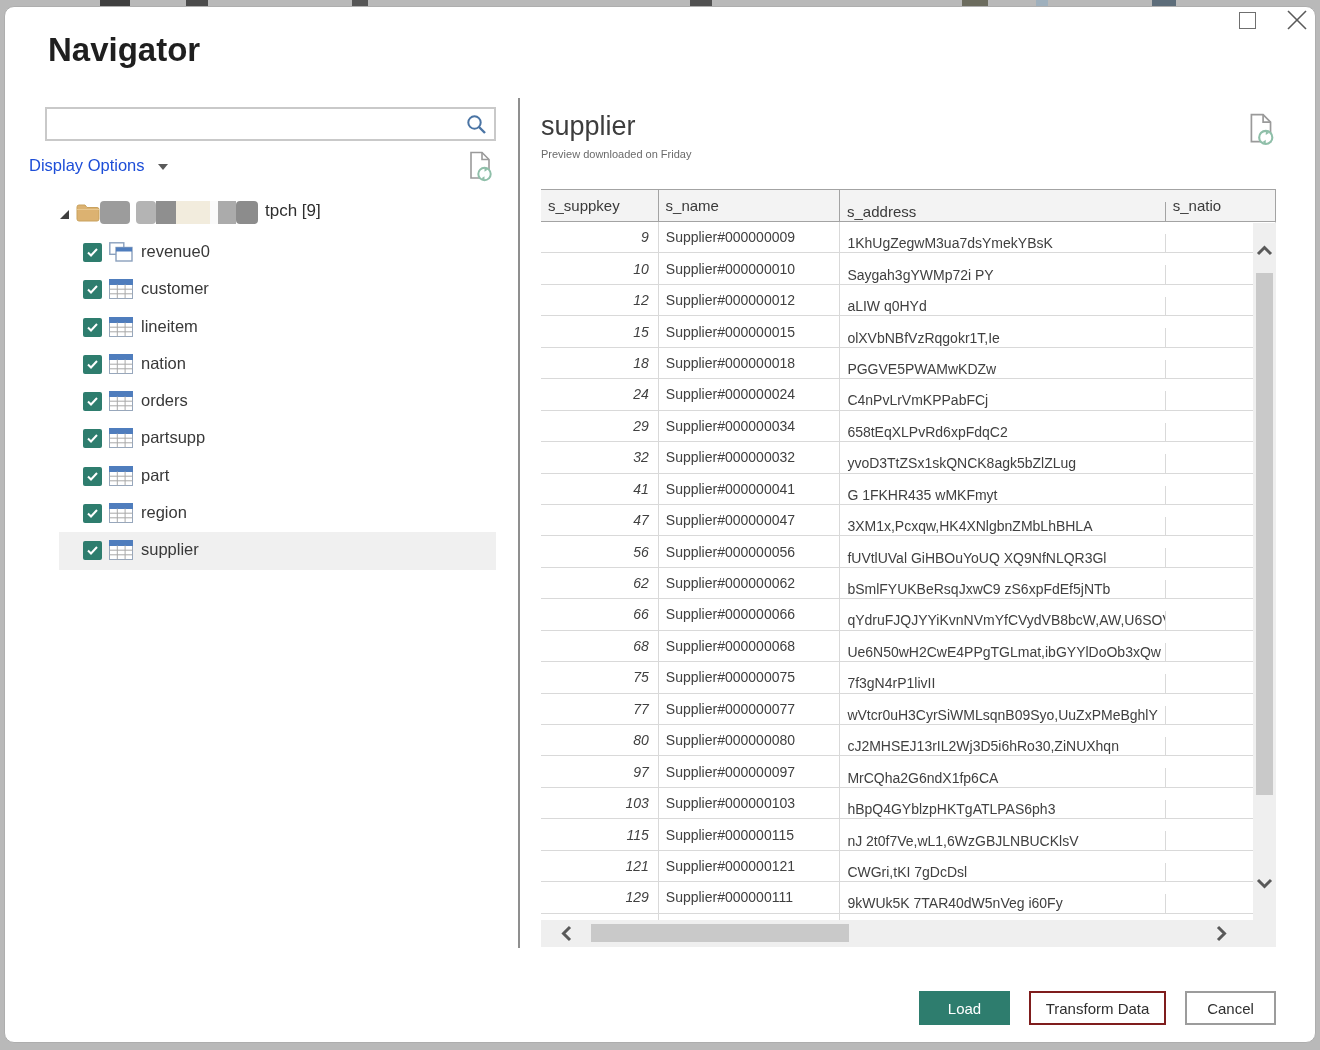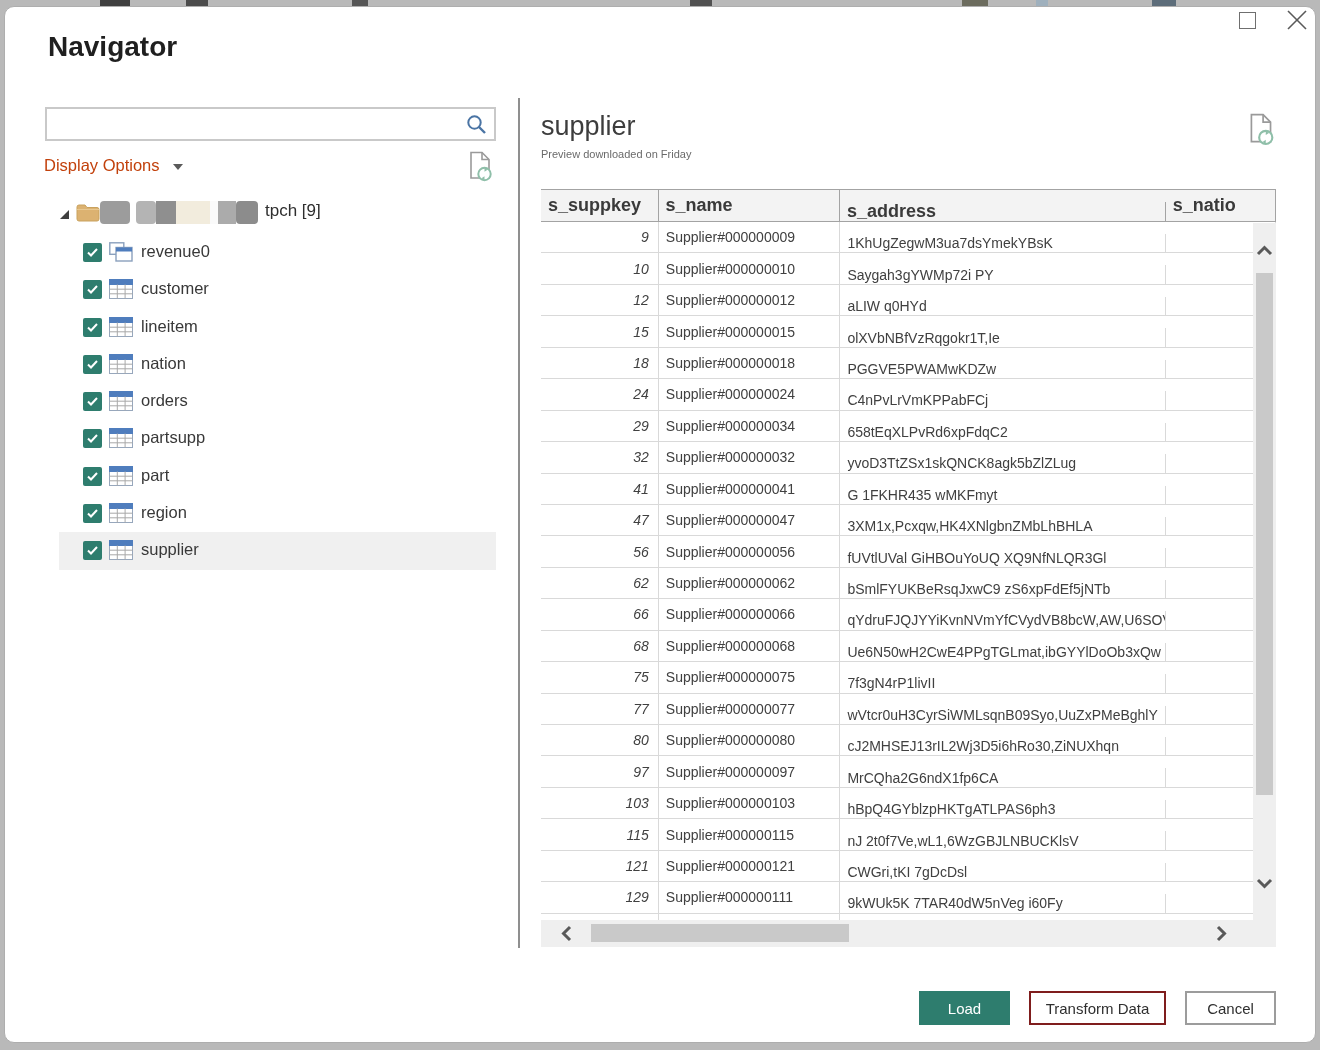--- a/index.html
+++ b/index.html
@@ -5,33 +5,33 @@
   * { margin:0; padding:0; box-sizing:border-box; }
   html,body { width:1320px; height:1050px; font-family:"Liberation Sans", sans-serif; }
   body { background:#b9b9b9; position:relative; overflow:hidden; }
 
   .backdrop-bits span { position:absolute; top:0; height:6px; display:block; }
 
   .dialog { position:absolute; left:4px; top:6px; width:1312px; height:1037px;
             background:#ffffff; border:1px solid #aeaeae; border-radius:10px; overflow:hidden; }
   .coords { position:absolute; left:-4px; top:-6px; width:1320px; height:1050px; }
 
-  .dlg-title { position:absolute; left:47px; top:30px; font-size:28px; font-weight:bold; color:#1f1f1f; }
+  .dlg-title { position:absolute; left:47px; top:30px; font-size:33px; font-weight:bold; color:#1f1f1f; }
 
   .win-btn { position:absolute; cursor:default; }
   .btn-max { left:1238px; top:11px; width:17px; height:17px; border:1px solid #6f6f6f; background:#fff; }
   .btn-close { left:1283px; top:6px; width:26px; height:26px; }
 
   .search-box { position:absolute; left:44px; top:106px; width:451px; height:34px;
                 border:2px solid #c9c9c9; background:#fff; }
   .search-box input { position:absolute; left:6px; top:2px; width:405px; height:26px; border:none; outline:none;
                       font-size:15px; font-family:"Liberation Sans", sans-serif; }
   .search-glyph { position:absolute; right:5px; top:4px; width:24px; height:24px; }
 
-  .display-options { position:absolute; left:43px; top:155px; font-size:16.5px; color:#c2410c; cursor:default; }
+  .display-options { position:absolute; left:28px; top:155px; font-size:16.5px; color:#1d4ed8; cursor:default; }
   .display-options .caret { display:inline-block; margin-left:9px; width:0; height:0;
                             border-left:5px solid transparent; border-right:5px solid transparent;
                             border-top:6px solid #5a5a5a; vertical-align:middle; }
   .refresh-left { position:absolute; left:466px; top:150px; }
   .refresh-right { position:absolute; left:1246px; top:112px; }
 
   .tree-root { position:absolute; left:40px; top:198px; height:28px; width:455px; }
   .tree-root .expander { position:absolute; left:18px; top:7px; }
   .tree-root .folder { position:absolute; left:35px; top:4px; }
   .blur-blocks { position:absolute; left:59px; top:2px; height:23px; white-space:nowrap; font-size:0; }
@@ -47,21 +47,21 @@
   .tree-item .titem-label { position:absolute; left:82px; top:8px; font-size:16.5px; color:#383838; }
 
   .pane-divider { position:absolute; left:517px; top:97px; width:2px; height:850px; background:#8f8f8f; }
 
   .preview-title { position:absolute; left:540px; top:110px; font-size:27px; font-weight:300; color:#3d3d3d; }
   .preview-subtitle { position:absolute; left:540px; top:147px; font-size:11px; color:#6a6a6a; }
 
   .grid { position:absolute; left:540px; top:188px; width:735px; height:731px; overflow:hidden; background:#fff; }
   .grid-header { display:flex; height:33px; border-top:1px solid #a3a3a3; border-bottom:1px solid #a3a3a3;
                  background:#f3f3f3; }
-  .th { border-right:1px solid #a3a3a3; font-weight:bold; font-size:18px; color:#3a3a3a;
+  .th { border-right:1px solid #a3a3a3; font-weight:normal; font-size:15px; color:#3a3a3a;
         display:flex; align-items:center; padding-left:7px; overflow:hidden; white-space:nowrap; }
   .tr { display:flex; height:31.45px; border-bottom:1px solid #d9d9d9; background:#fff; }
   .td { border-right:1px solid #d9d9d9; font-size:14px; color:#404040; display:flex; align-items:center;
         overflow:hidden; white-space:nowrap; }
   .col-suppkey { width:128px; }
   .col-name { width:198px; }
   .col-address { width:356px;margin-top:12px; }
   .col-natio { width:120px; }
   .td.col-suppkey { justify-content:flex-end; font-style:italic; padding-right:9px; }
   .td.col-name, .td.col-address { padding-left:7px; }

